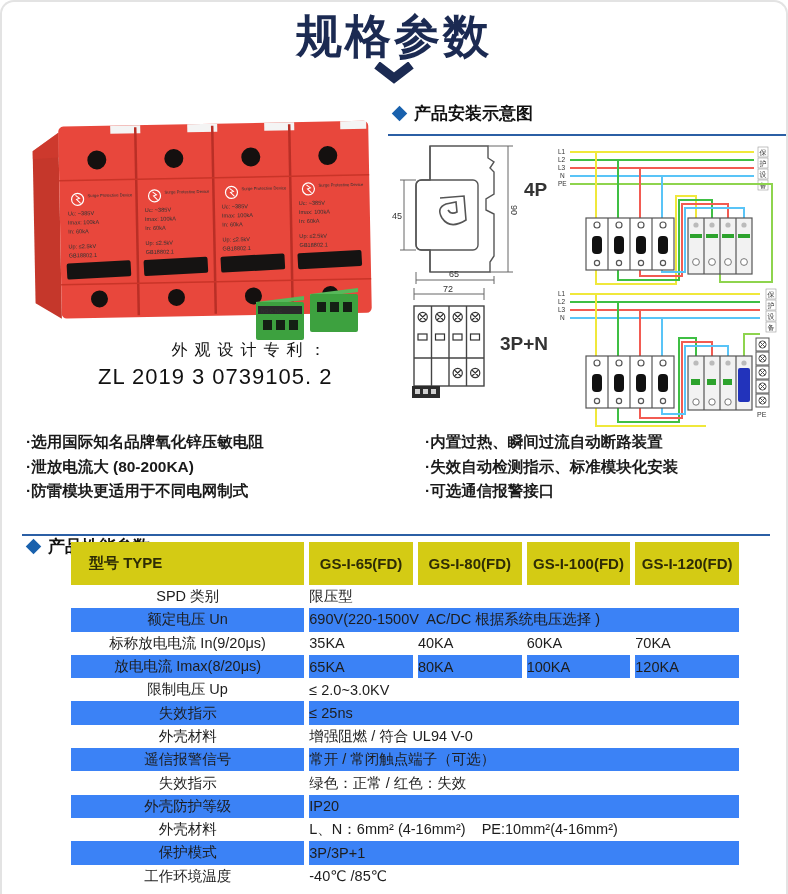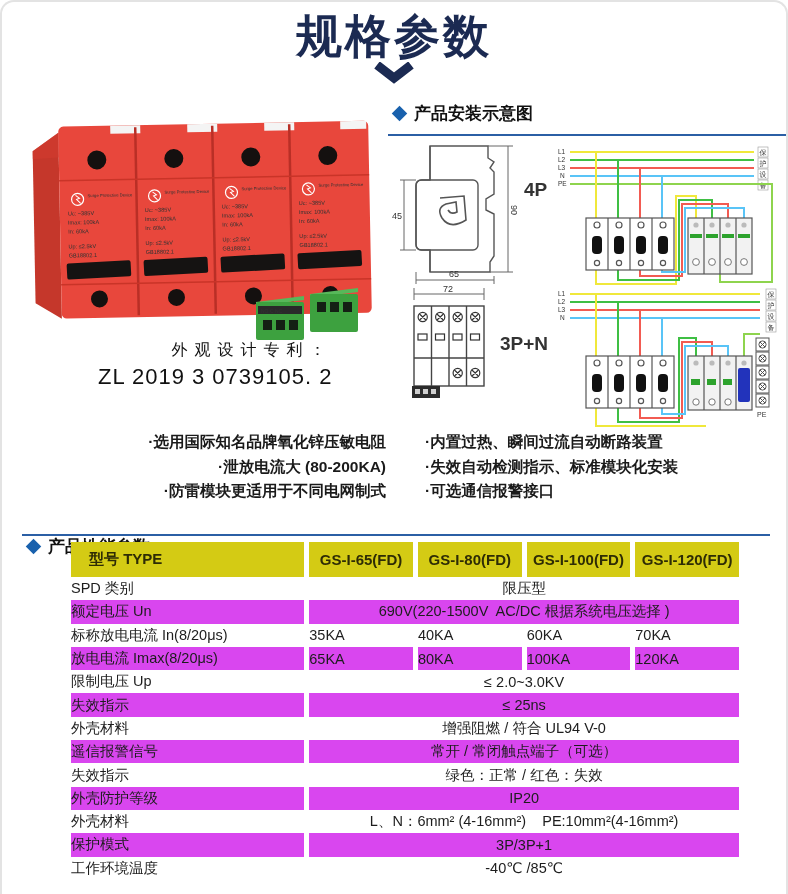--- a/index.html
+++ b/index.html
@@ -19,35 +19,35 @@
   .patent{position:absolute;left:78px;top:240px;color:#111;}
   .patent-caption{font-size:16px;letter-spacing:7px;font-weight:500;}
   .patent-number{font-size:22px;margin-top:3px;letter-spacing:1px;}
   
   .install-area{position:absolute;left:386px;top:100px;width:402px;height:330px;}
   .install-area .sec-head{margin-left:6px;}
   .install-area .rule{margin-top:9px;width:100%;}
   .dwg{position:absolute;}
   
   .features{position:absolute;top:428px;font-size:15.5px;font-weight:600;color:#1a1a1a;line-height:24.5px;}
-  .features.left{left:24px;width:360px;text-align:right;}
+  .features.left{left:24px;width:360px;}
   .features.right{left:395px;width:392px;margin-left:28px;}
   .features div{white-space:nowrap;}
   
   .spec-head{position:absolute;left:26px;top:505px;margin-top:28px;}
   .rule2{position:absolute;left:20px;top:532px;width:748px;}
   .spec-table-wrap{position:absolute;left:64px;top:540px;width:678px;}
   table.spec{width:100%;border-collapse:separate;border-spacing:5px 0;}
-  table.spec th{background:#d4cb14;color:#2e2c05;font-size:15px;font-weight:bold;height:35px;padding:0;}
+  table.spec th{background:#d4cb14;color:#2e2c05;font-size:15px;font-weight:bold;height:43px;padding:0;}
   table.spec th.lbl{text-align:left;padding-left:18px;}
   table.spec td{font-size:14.5px;color:#1d1d1d;height:23.3px;padding:0;}
-  td.lbl{text-align:left;padding-left:18px;width:36%;font-weight:500;}
-  td.val{text-align:center;padding-left:12px;white-space:pre-wrap;}
+  td.lbl{text-align:center;padding-left:18px;width:36%;font-weight:500;}
+  td.val{text-align:left;padding-left:12px;white-space:pre-wrap;}
   td.num{text-align:left;width:16%;}
-  tr.alt td{background:#d946ef;}
+  tr.alt td{background:#3b82f6;}
   svg text{fill:#333;}
 </style>
 </head>
 <body>
 
 <div class="page">
 
   <div class="title">规格参数</div>
   <div class="chevron">
     <svg width="44" height="22" viewBox="0 0 44 22">
@@ -430,21 +430,21 @@
       </tr>
       <tr>
         <td class="lbl">SPD 类别</td>
         <td class="val" colspan="4">限压型</td>
       </tr>
       <tr class="alt">
         <td class="lbl">额定电压 Un</td>
         <td class="val" colspan="4">690V(220-1500V  AC/DC 根据系统电压选择 )</td>
       </tr>
       <tr>
-        <td class="lbl">标称放电电流 In(8/20μs)</td>
+        <td class="lbl">标称放电电流 In(9/20μs)</td>
         <td class="num">35KA</td>
         <td class="num">40KA</td>
         <td class="num">60KA</td>
         <td class="num">70KA</td>
       </tr>
       <tr class="alt">
         <td class="lbl">放电电流 Imax(8/20μs)</td>
         <td class="num">65KA</td>
         <td class="num">80KA</td>
         <td class="num">100KA</td>

